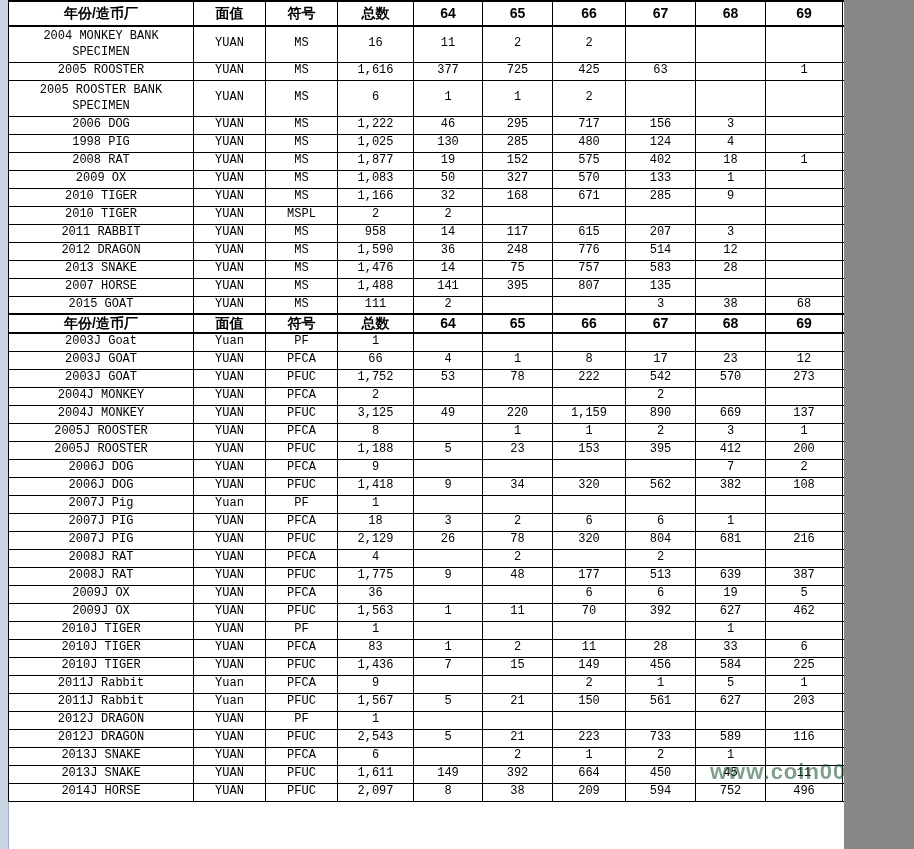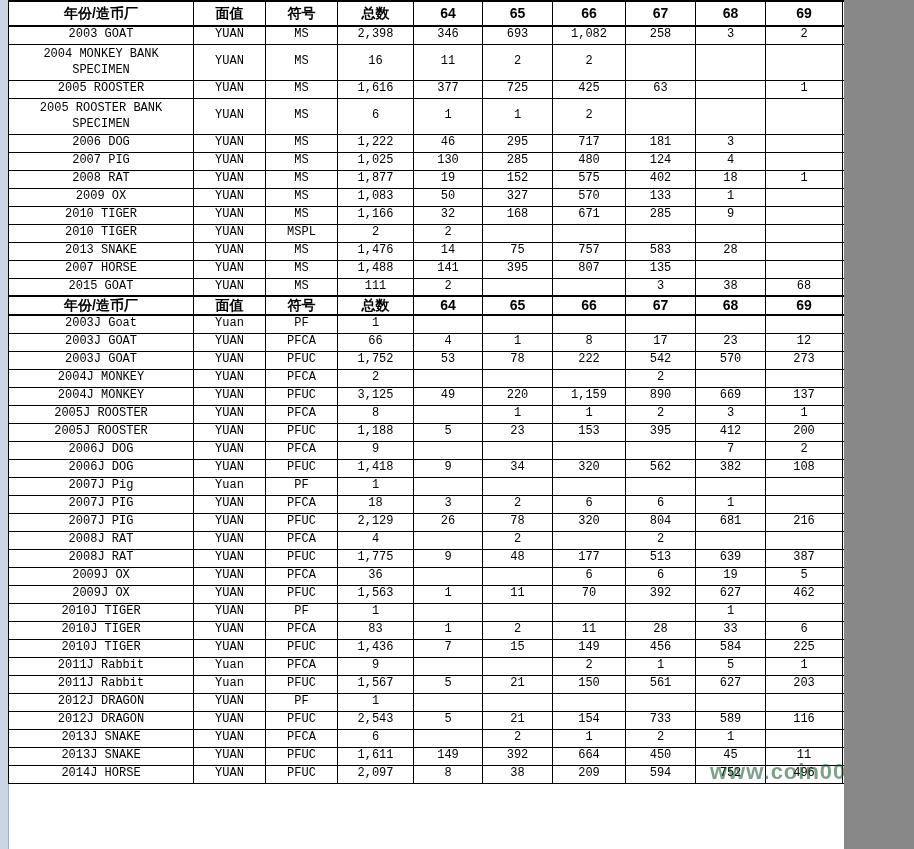--- a/index.html
+++ b/index.html
@@ -68,33 +68,20 @@
           <td>符号</td>
           <td>总数</td>
           <td>64</td>
           <td>65</td>
           <td>66</td>
           <td>67</td>
           <td>68</td>
           <td>69</td>
           <td>70</td>
         </tr>
-        <tr class="data">
-          <td>2003 GOAT</td>
-          <td>YUAN</td>
-          <td>MS</td>
-          <td>2,398</td>
-          <td>346</td>
-          <td>693</td>
-          <td>1,082</td>
-          <td>258</td>
-          <td>3</td>
-          <td>2</td>
-          <td></td>
-        </tr>
         <tr class="data tall">
           <td><span class="wrap">2004 MONKEY BANK SPECIMEN</span></td>
           <td>YUAN</td>
           <td>MS</td>
           <td>16</td>
           <td>11</td>
           <td>2</td>
           <td>2</td>
           <td></td>
           <td></td>
@@ -128,27 +115,27 @@
           <td></td>
         </tr>
         <tr class="data">
           <td>2006 DOG</td>
           <td>YUAN</td>
           <td>MS</td>
           <td>1,222</td>
           <td>46</td>
           <td>295</td>
           <td>717</td>
-          <td>181</td>
+          <td>156</td>
           <td>3</td>
           <td></td>
           <td></td>
         </tr>
         <tr class="data">
-          <td>2007 PIG</td>
+          <td>1998 PIG</td>
           <td>YUAN</td>
           <td>MS</td>
           <td>1,025</td>
           <td>130</td>
           <td>285</td>
           <td>480</td>
           <td>124</td>
           <td>4</td>
           <td></td>
           <td></td>
@@ -195,20 +182,46 @@
         <tr class="data">
           <td>2010 TIGER</td>
           <td>YUAN</td>
           <td>MSPL</td>
           <td>2</td>
           <td>2</td>
           <td></td>
           <td></td>
           <td></td>
           <td></td>
+          <td></td>
+          <td></td>
+        </tr>
+        <tr class="data">
+          <td>2011 RABBIT</td>
+          <td>YUAN</td>
+          <td>MS</td>
+          <td>958</td>
+          <td>14</td>
+          <td>117</td>
+          <td>615</td>
+          <td>207</td>
+          <td>3</td>
+          <td></td>
+          <td></td>
+        </tr>
+        <tr class="data">
+          <td>2012 DRAGON</td>
+          <td>YUAN</td>
+          <td>MS</td>
+          <td>1,590</td>
+          <td>36</td>
+          <td>248</td>
+          <td>776</td>
+          <td>514</td>
+          <td>12</td>
           <td></td>
           <td></td>
         </tr>
         <tr class="data">
           <td>2013 SNAKE</td>
           <td>YUAN</td>
           <td>MS</td>
           <td>1,476</td>
           <td>14</td>
           <td>75</td>
@@ -543,21 +556,21 @@
           <td></td>
           <td></td>
         </tr>
         <tr class="data">
           <td>2012J DRAGON</td>
           <td>YUAN</td>
           <td>PFUC</td>
           <td>2,543</td>
           <td>5</td>
           <td>21</td>
-          <td>154</td>
+          <td>223</td>
           <td>733</td>
           <td>589</td>
           <td>116</td>
           <td></td>
         </tr>
         <tr class="data">
           <td>2013J SNAKE</td>
           <td>YUAN</td>
           <td>PFCA</td>
           <td>6</td>

